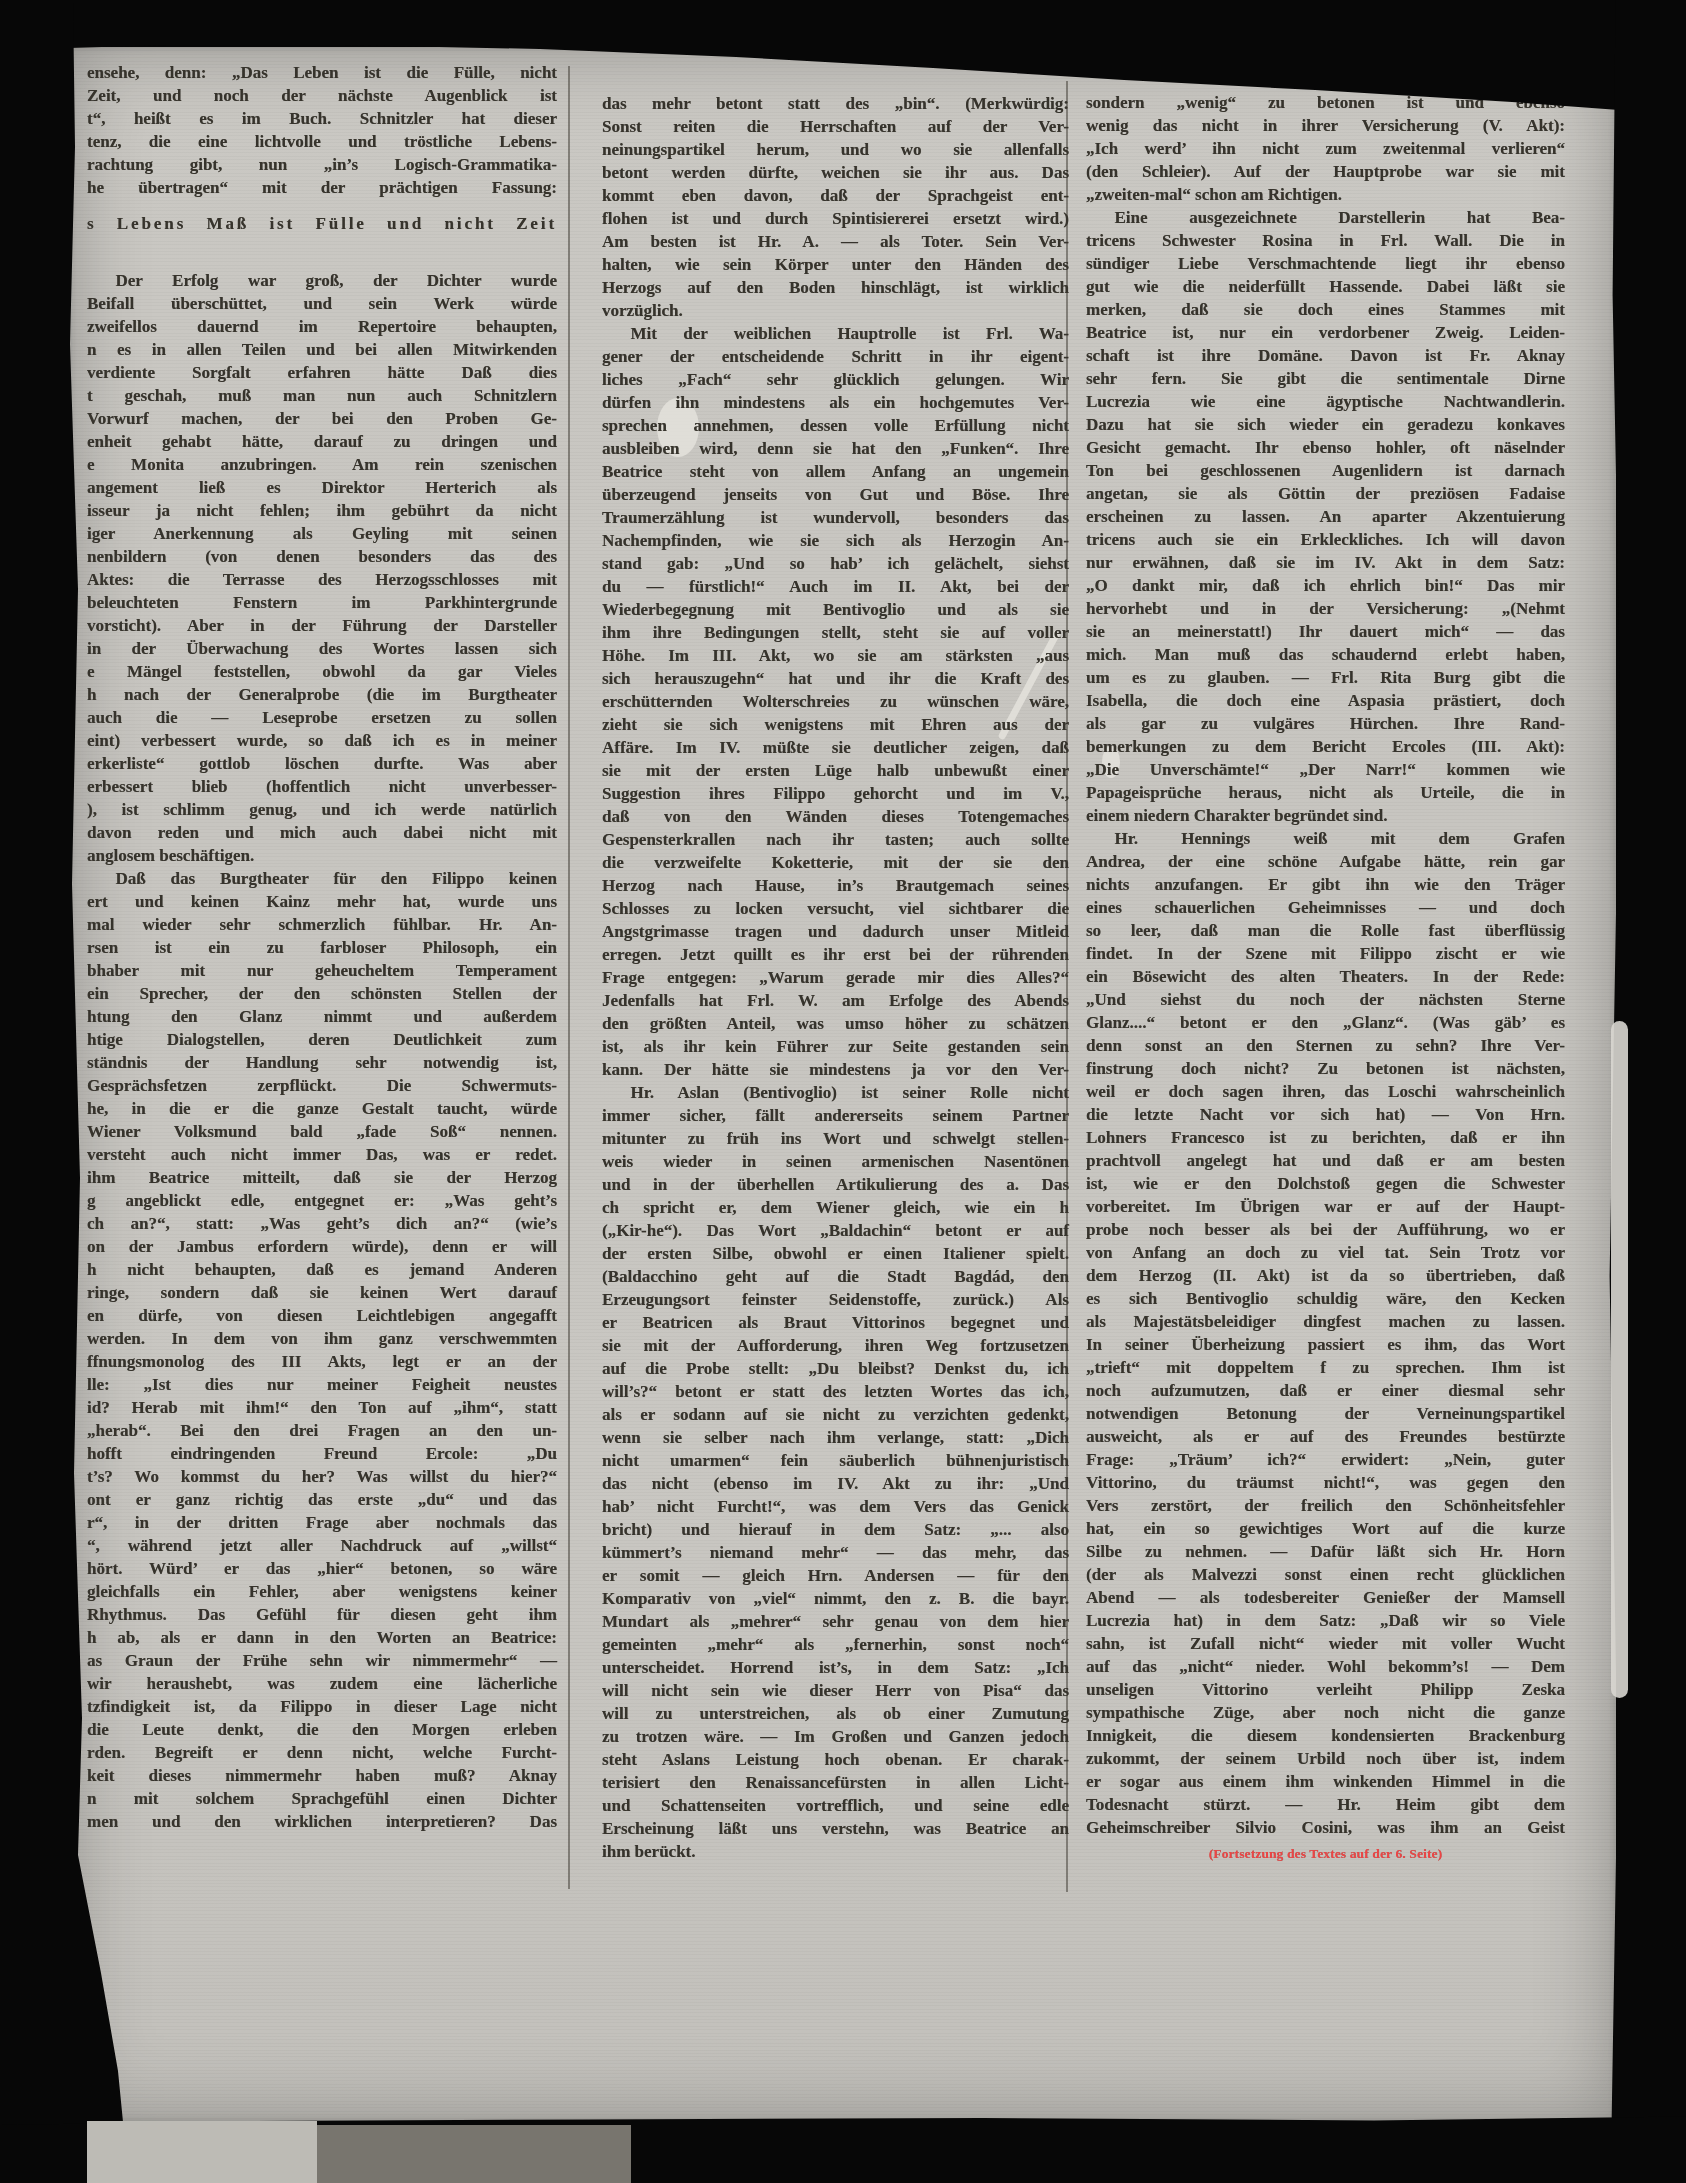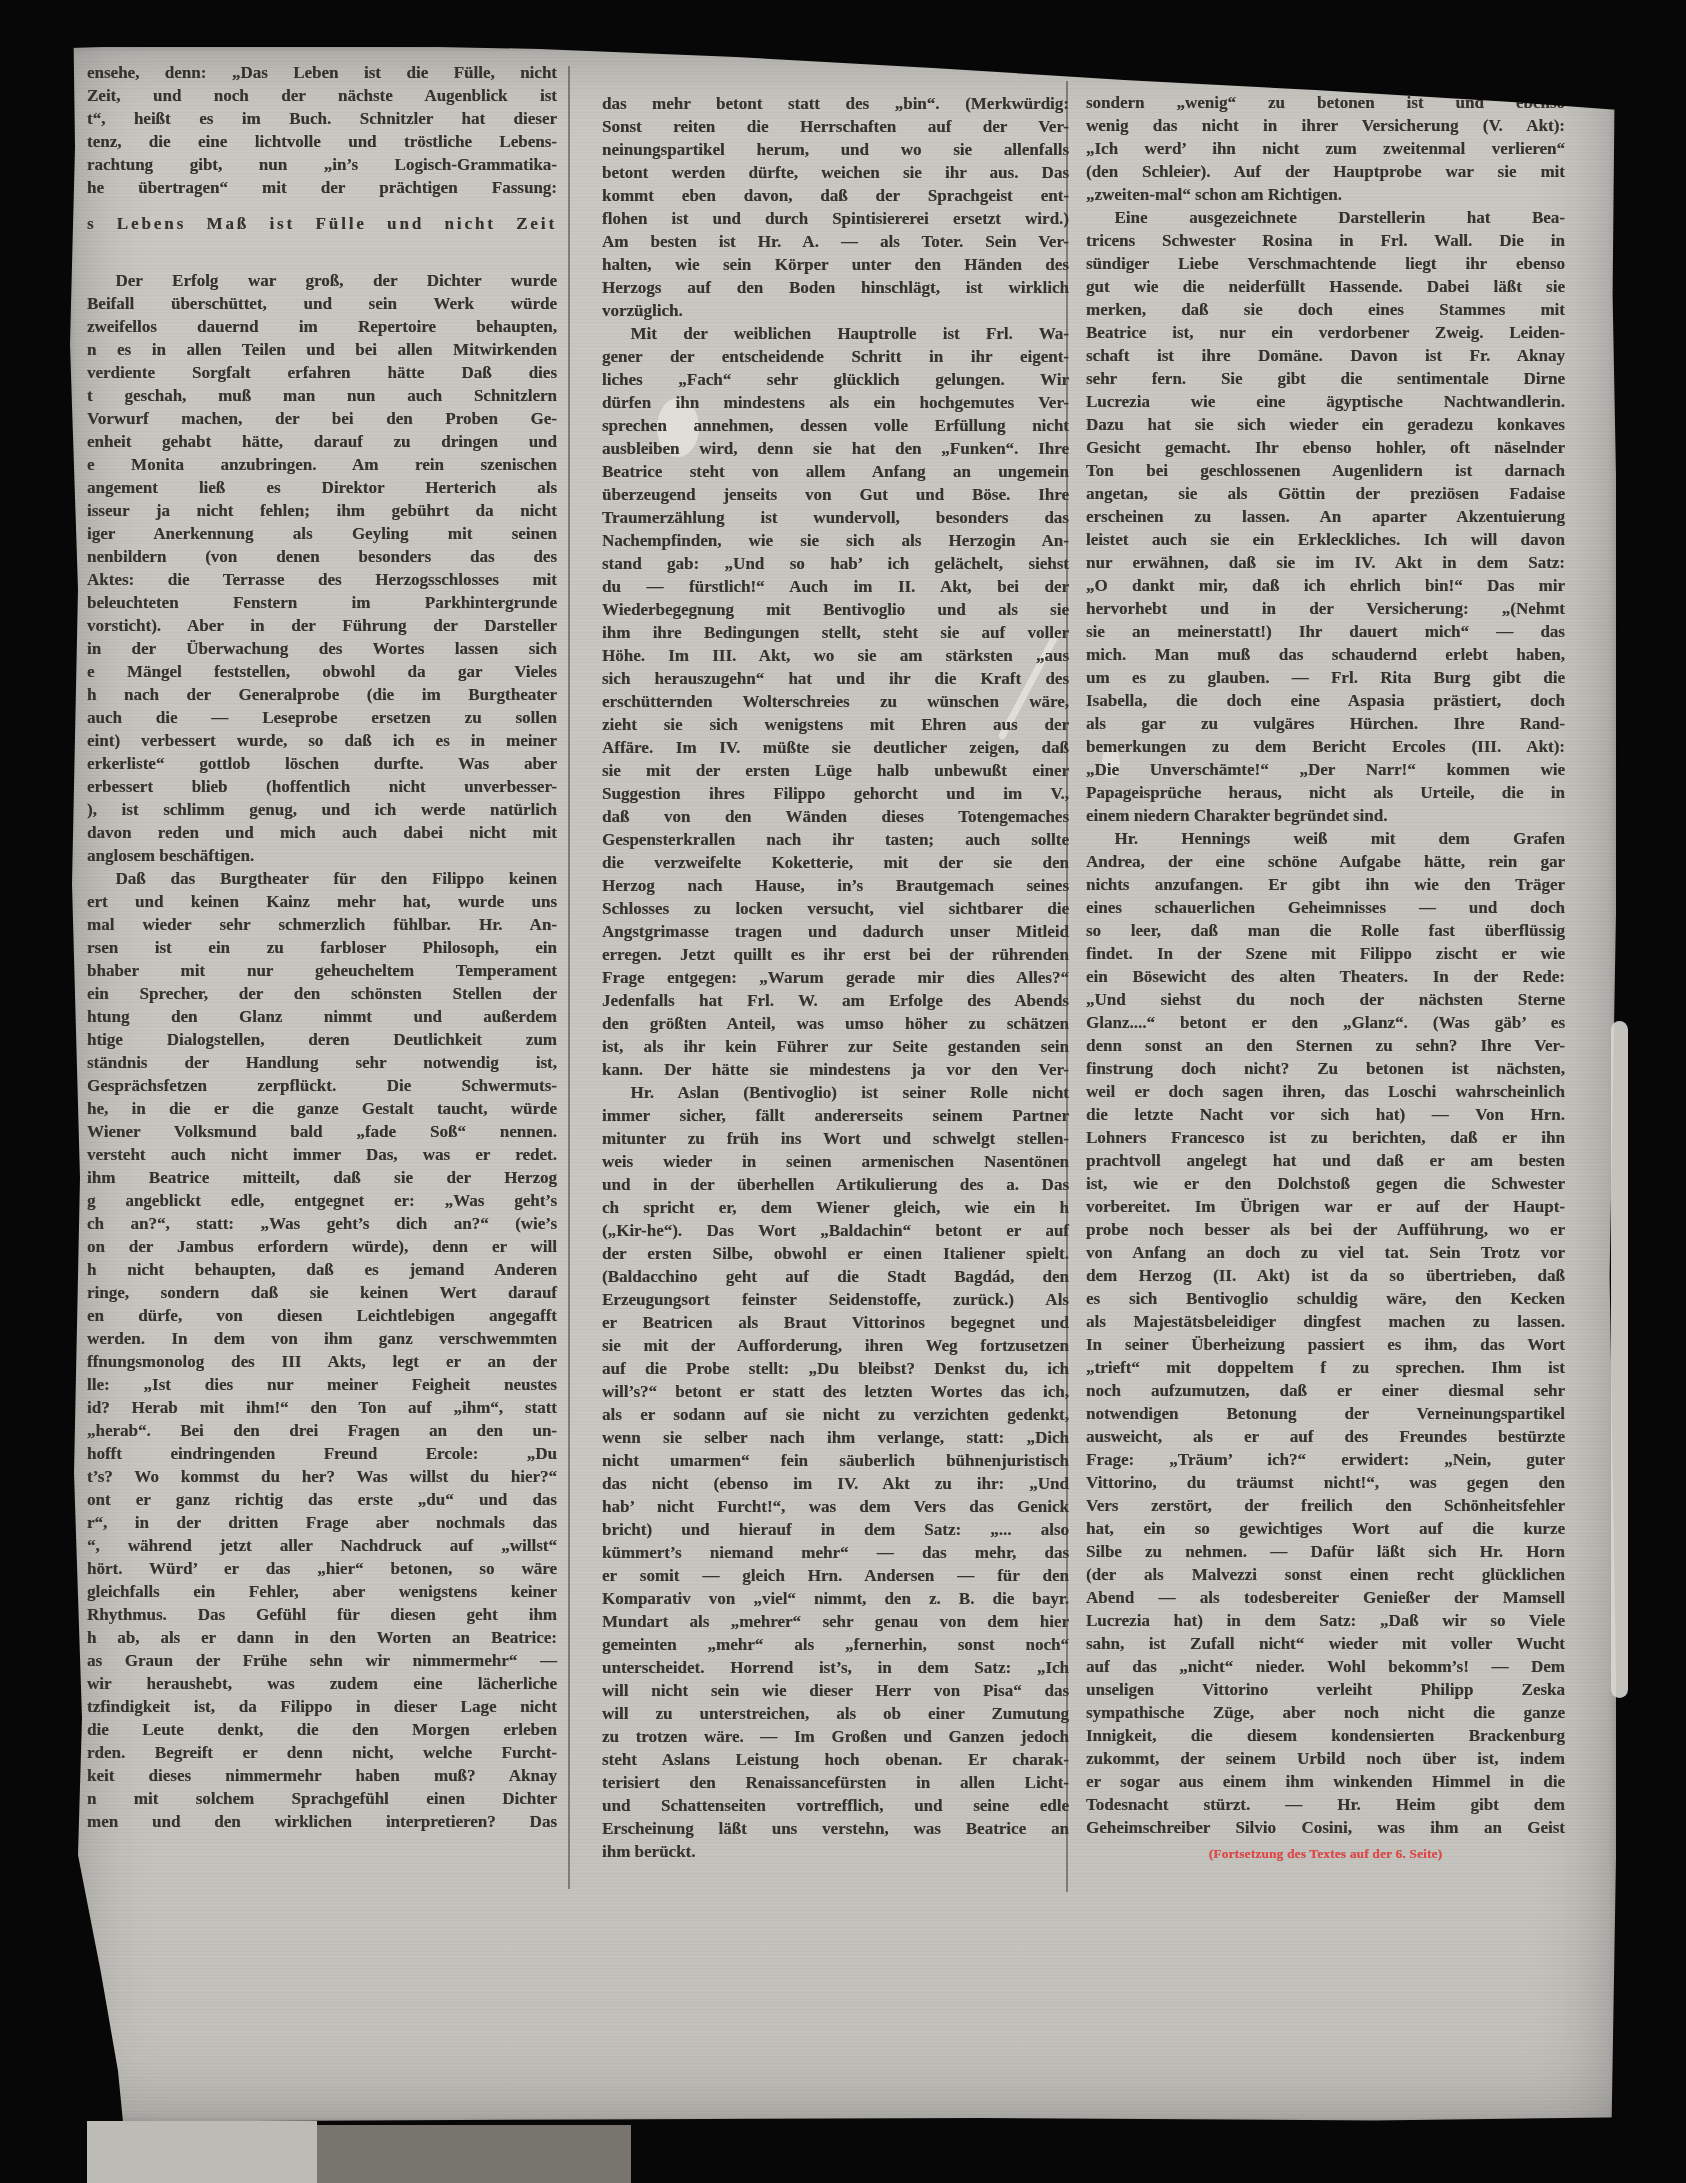--- a/index.html
+++ b/index.html
@@ -256,21 +256,21 @@
       <div class="line just">merken, daß sie doch eines Stammes mit</div>
       <div class="line just">Beatrice ist, nur ein verdorbener Zweig. Leiden-</div>
       <div class="line just">schaft ist ihre Domäne. Davon ist Fr. Aknay</div>
       <div class="line just">sehr fern. Sie gibt die sentimentale Dirne</div>
       <div class="line just">Lucrezia wie eine ägyptische Nachtwandlerin.</div>
       <div class="line just">Dazu hat sie sich wieder ein geradezu konkaves</div>
       <div class="line just">Gesicht gemacht. Ihr ebenso hohler, oft näselnder</div>
       <div class="line just">Ton bei geschlossenen Augenlidern ist darnach</div>
       <div class="line just">angetan, sie als Göttin der preziösen Fadaise</div>
       <div class="line just">erscheinen zu lassen. An aparter Akzentuierung</div>
-      <div class="line just">leistet auch sie ein Erkleckliches. Ich will davon</div>
+      <div class="line just">tricens auch sie ein Erkleckliches. Ich will davon</div>
       <div class="line just">nur erwähnen, daß sie im IV. Akt in dem Satz:</div>
       <div class="line just">„O dankt mir, daß ich ehrlich bin!“ Das mir</div>
       <div class="line just">hervorhebt und in der Versicherung: „(Nehmt</div>
       <div class="line just">sie an meinerstatt!) Ihr dauert mich“ — das</div>
       <div class="line just">mich. Man muß das schaudernd erlebt haben,</div>
       <div class="line just">um es zu glauben. — Frl. Rita Burg gibt die</div>
       <div class="line just">Isabella, die doch eine Aspasia prästiert, doch</div>
       <div class="line just">als gar zu vulgäres Hürchen. Ihre Rand-</div>
       <div class="line just">bemerkungen zu dem Bericht Ercoles (III. Akt):</div>
       <div class="line just">„Die Unverschämte!“ „Der Narr!“ kommen wie</div>

